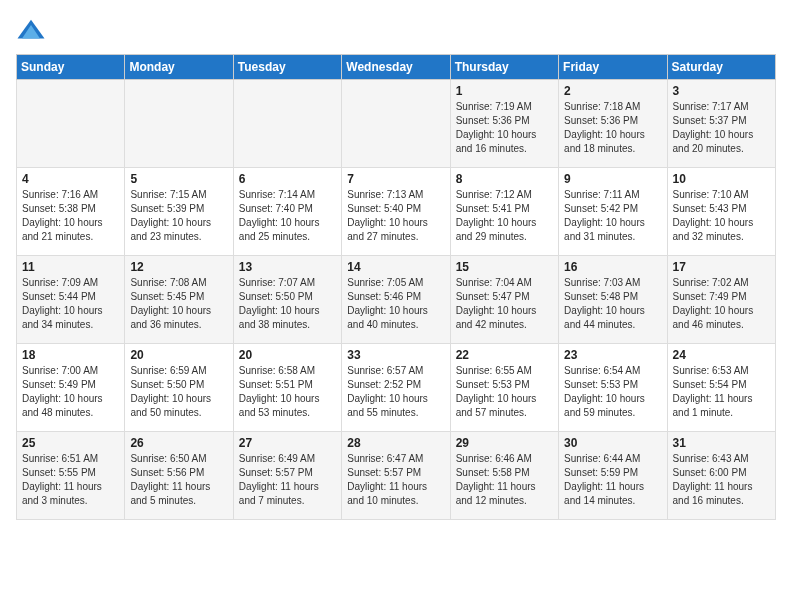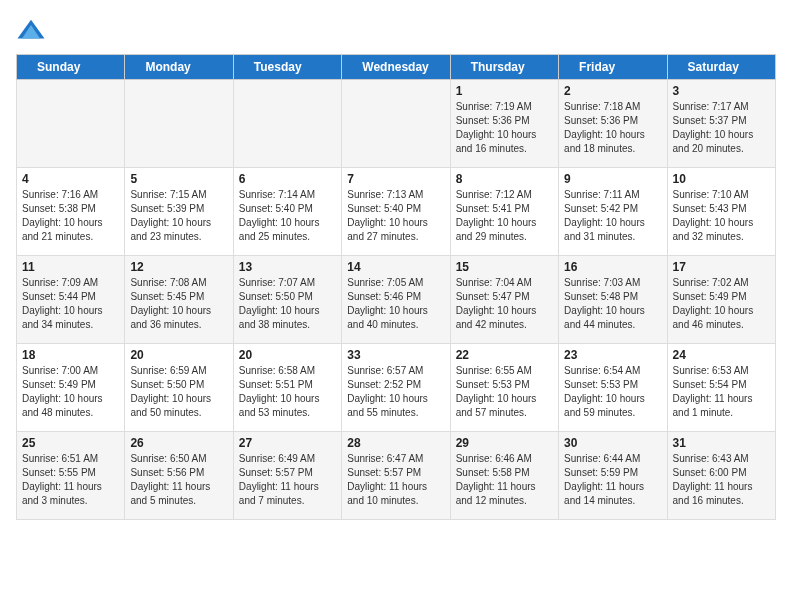--- a/index.html
+++ b/index.html
@@ -56,21 +56,21 @@
     table {
       width: 100%;
       border-collapse: collapse;
       table-layout: fixed;
     }
     thead tr th {
       background-color: #2176c7;
       color: #fff;
       font-size: 12px;
       font-weight: bold;
-      padding: 5px 20px;
+      padding: 5px 4px;
       text-align: left;
       border: 1px solid #ccc;
     }
     tbody tr td {
       vertical-align: top;
       padding: 4px 5px;
       font-size: 10.5px;
       color: #222;
       border: 1px solid #ddd;
       min-height: 80px;
@@ -165,21 +165,21 @@
         <td>
           <span class="day-number">5</span>
           <div class="day-info">Sunrise: 7:15 AM
 Sunset: 5:39 PM
 Daylight: 10 hours
 and 23 minutes.</div>
         </td>
         <td>
           <span class="day-number">6</span>
           <div class="day-info">Sunrise: 7:14 AM
-Sunset: 5:40 PM
+Sunset: 7:40 PM
 Daylight: 10 hours
 and 25 minutes.</div>
         </td>
         <td>
           <span class="day-number">7</span>
           <div class="day-info">Sunrise: 7:13 AM
 Sunset: 5:40 PM
 Daylight: 10 hours
 and 27 minutes.</div>
         </td>
@@ -244,21 +244,21 @@
         <td>
           <span class="day-number">16</span>
           <div class="day-info">Sunrise: 7:03 AM
 Sunset: 5:48 PM
 Daylight: 10 hours
 and 44 minutes.</div>
         </td>
         <td>
           <span class="day-number">17</span>
           <div class="day-info">Sunrise: 7:02 AM
-Sunset: 5:49 PM
+Sunset: 7:49 PM
 Daylight: 10 hours
 and 46 minutes.</div>
         </td>
       </tr>
       <tr>
         <td>
           <span class="day-number">18</span>
           <div class="day-info">Sunrise: 7:00 AM
 Sunset: 5:49 PM
 Daylight: 10 hours

